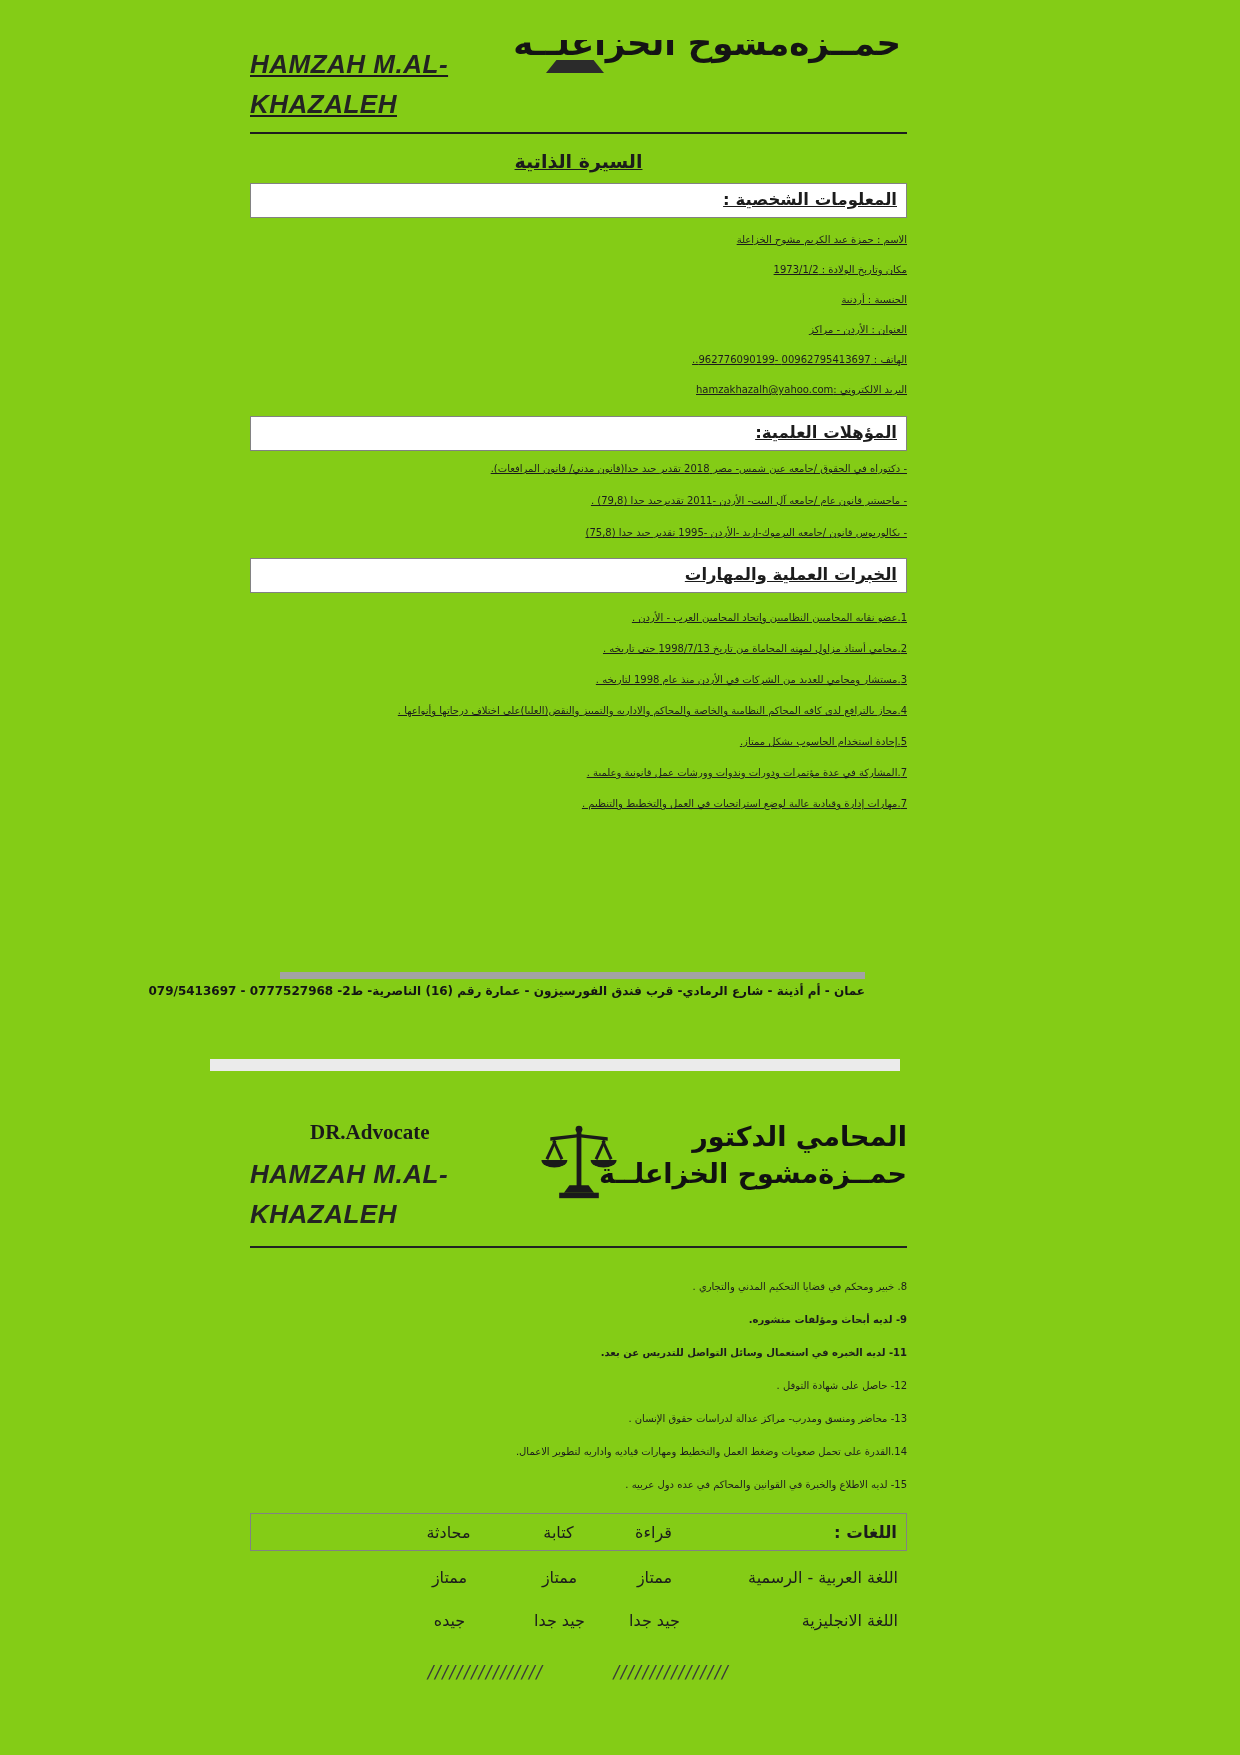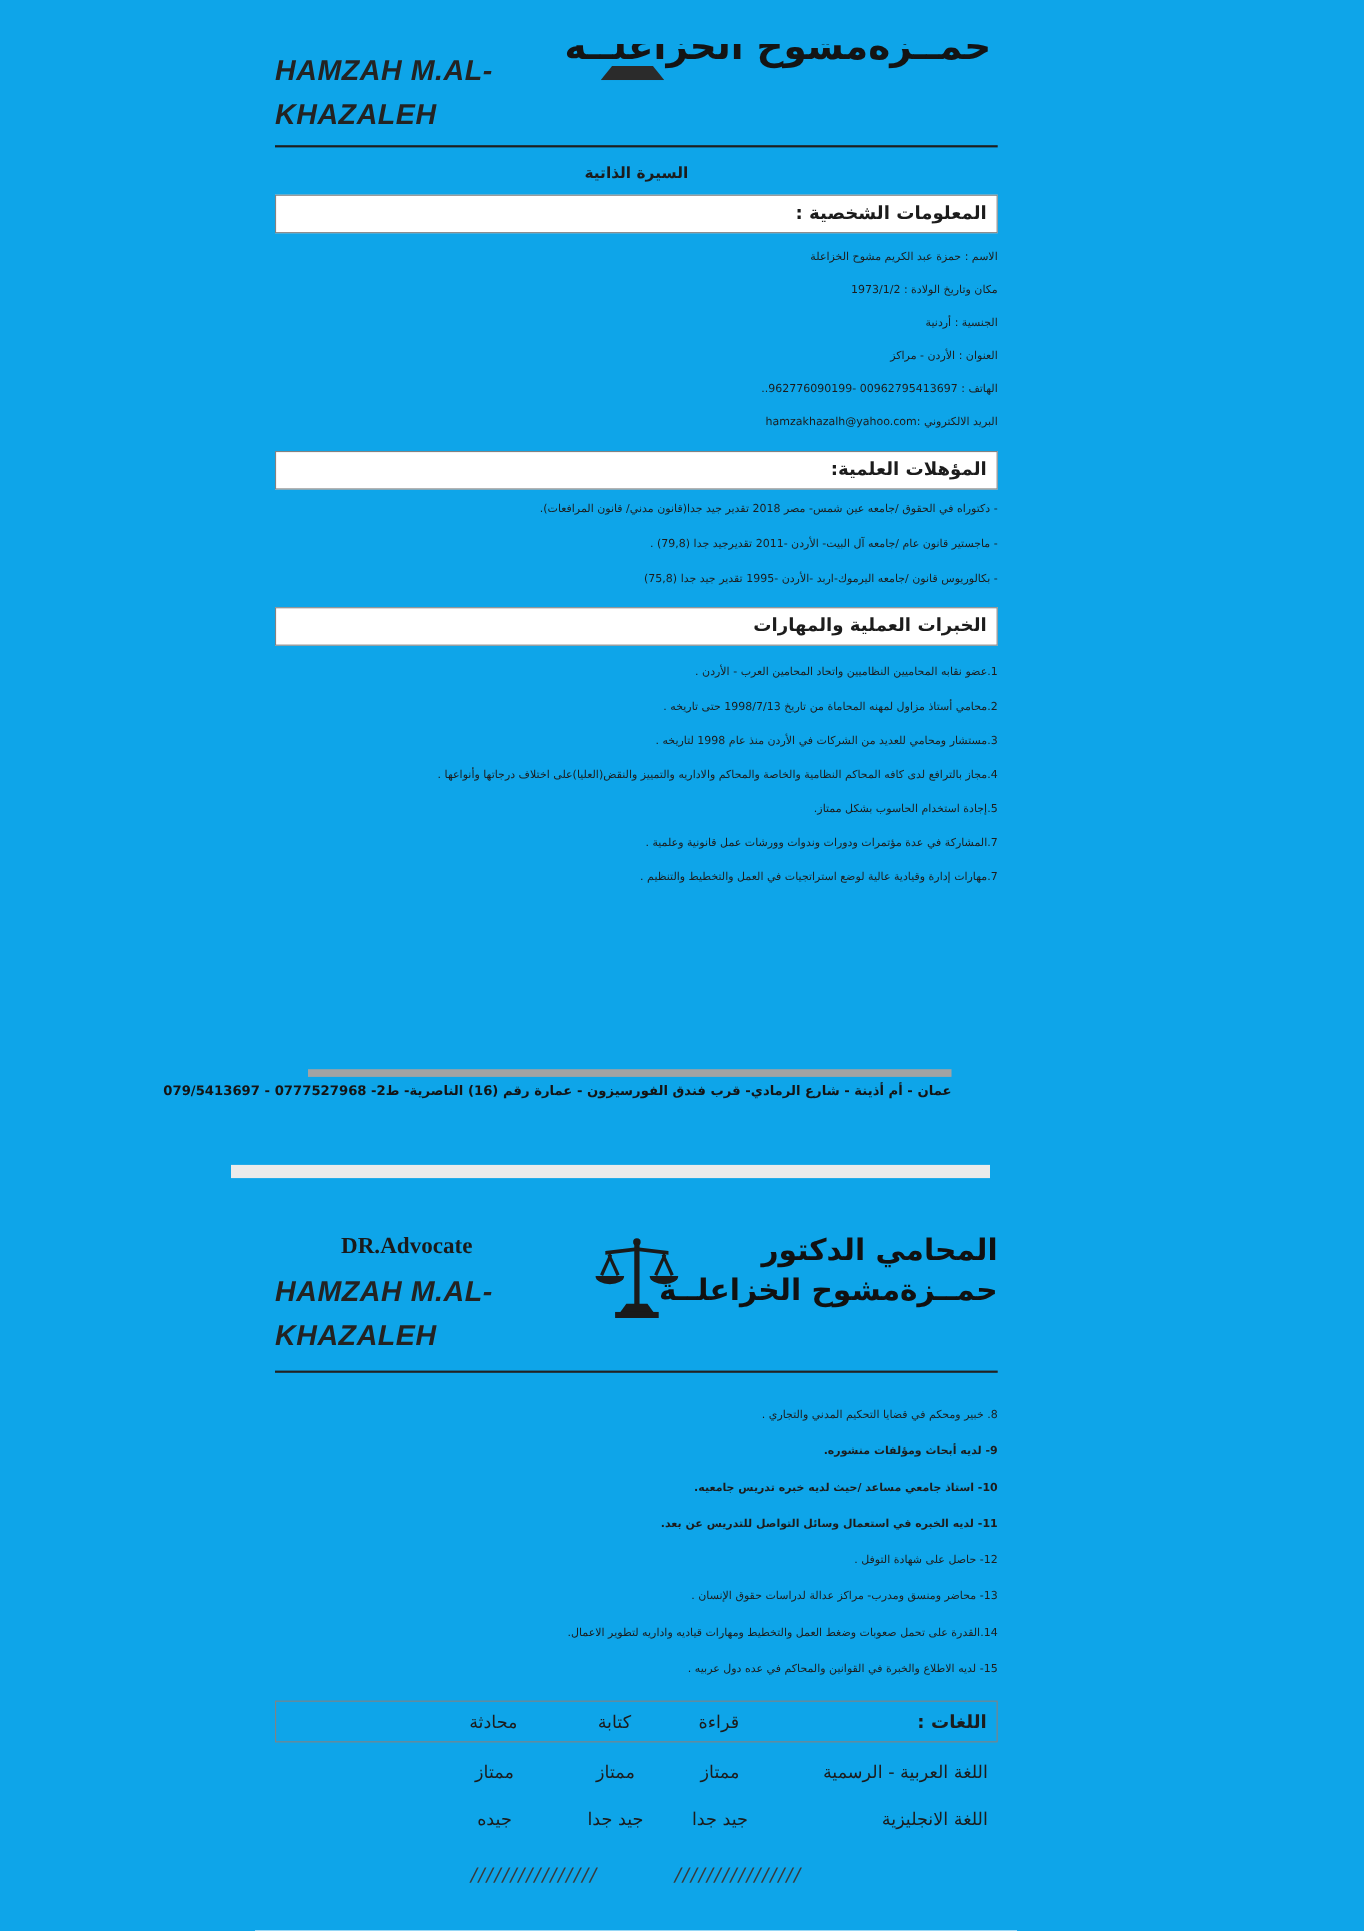--- a/index.html
+++ b/index.html
@@ -1,32 +1,32 @@
 <!DOCTYPE html>
 <html lang="ar"><head>
 <meta charset="utf-8">
 <style>
   html,body{margin:0;padding:0;background:#ffffff;}
   .canvas{
-    position:relative;width:1240px;height:1755px;background:#0ea5e9;
-    font-family:"DejaVu Sans",sans-serif;color:#1c1c1c;overflow:hidden;
+    position:relative;width:1240px;height:1755px;background:#84cc16;
+    font-family:"DejaVu Sans",sans-serif;color:#1c1c1c;overflow:hidden;text-decoration:underline;
   }
   .col{width:657px;margin-left:250px;}
   
   .page1{position:relative;width:1240px;height:1060px;}
   .p1-head{position:relative;height:88px;padding-top:44px;}
   .latin-name{font-family:"Liberation Sans",sans-serif;font-weight:bold;font-style:italic;
     font-size:26px;line-height:40px;letter-spacing:.5px;color:#232323;}
   .clip-arabic{position:absolute;right:6px;top:40px;height:26px;overflow:hidden;}
   .clip-arabic span{display:block;font-size:34px;font-weight:bold;direction:rtl;
     transform:translateY(-17px);color:#141414;}
   .clip-scalebase{position:absolute;left:296px;top:60px;width:58px;height:13px;background:#2b2b2b;
     clip-path:polygon(18% 0,82% 0,100% 100%,0 100%);}
   .rule{border:none;border-top:2px solid #1e1e1e;margin:0;}
-  .cv-title{margin-top:16px;text-align:center;font-weight:bold;font-size:14px;direction:rtl;}
+  .cv-title{margin-top:16px;text-align:center;font-weight:bold;font-size:19px;direction:rtl;}
   .secbox{border:1px solid #828282;direction:rtl;text-align:right;font-weight:bold;
     font-size:16.5px;padding:6px 9px 8px;margin-top:11px;background:#fff;}
   .rtl-line{direction:rtl;text-align:right;font-size:10px;line-height:30px;}
   .pers{margin-top:7px;}
   .qual .rtl-line{line-height:29px;margin-top:3px;}
   .exp{margin-top:9px;}
   .exp .rtl-line{line-height:31px;}
   .p1-footer{position:absolute;left:280px;top:972px;width:585px;border-top:7px solid #a3a3a3;
     padding-top:5px;}
   .p1-footer .txt{direction:rtl;text-align:center;font-size:12px;font-weight:bold;
@@ -140,21 +140,20 @@
         <div class="p2-arabic">
           <div>المحامي الدكتور</div>
           <div>حمــزةمشوح الخزاعلــة</div>
         </div>
       </div>
       <hr class="rule2">
 
       <div class="p2-items">
         <div class="rtl-line">8. خبير ومحكم في قضايا التحكيم المدني والتجاري .</div>
         <div class="rtl-line bold">9- لديه أبحاث ومؤلفات منشوره.</div>
-        <div class="rtl-line bold">10- استاذ جامعي مساعد /حيث لديه خبره تدريس جامعيه.</div>
         <div class="rtl-line bold">11- لديه الخبره في استعمال وسائل التواصل للتدريس عن بعد.</div>
         <div class="rtl-line">12- حاصل على شهادة التوفل .</div>
         <div class="rtl-line">13- محاضر ومنسق ومدرب- مراكز عدالة لدراسات حقوق الإنسان .</div>
         <div class="rtl-line">14.القدرة على تحمل صعوبات وضغط العمل والتخطيط ومهارات قياديه واداريه لتطوير الاعمال.</div>
         <div class="rtl-line">15- لديه الاطلاع والخبرة في القوانين والمحاكم في عده دول عربيه .</div>
       </div>
 
       <div class="langgrid lang-head">
         <div class="lbl">اللغات :</div>
         <div class="val">قراءة</div>

